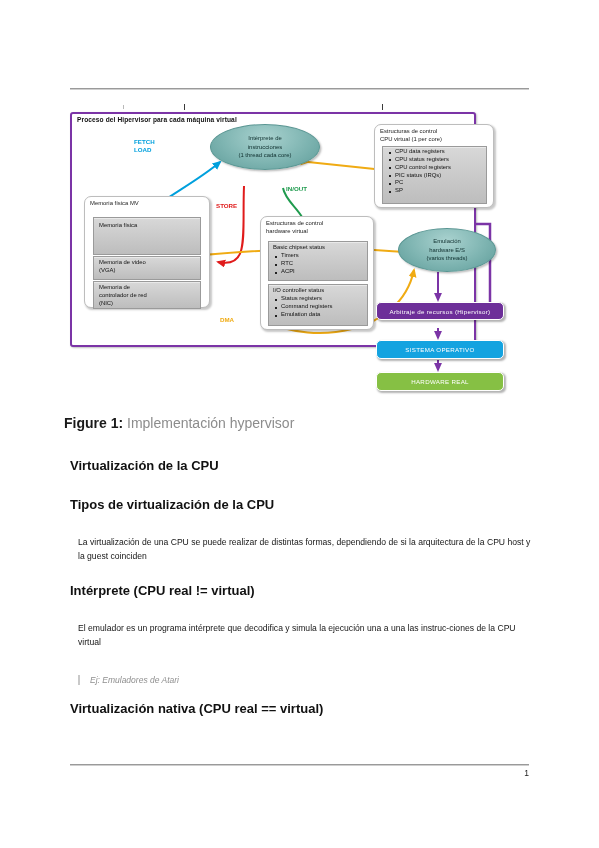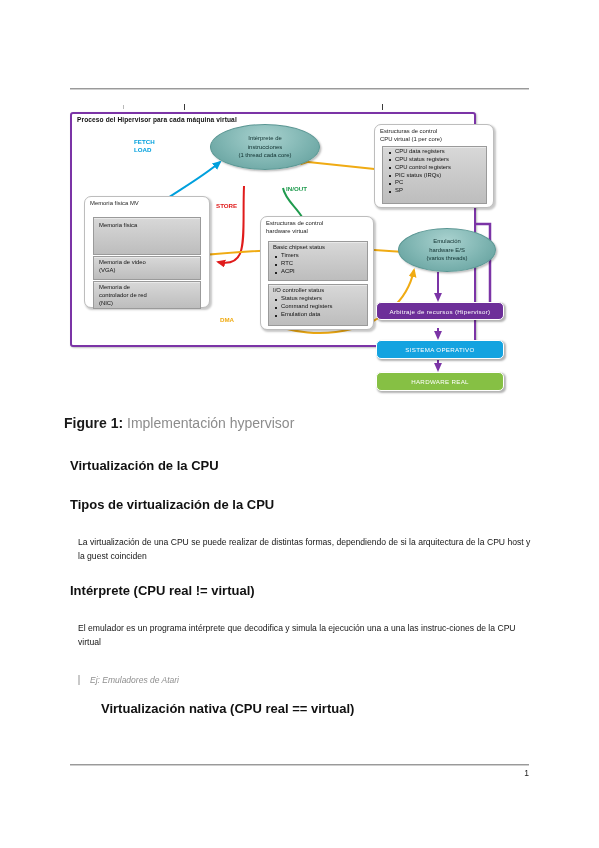--- a/index.html
+++ b/index.html
@@ -65,21 +65,21 @@
 
   svg.wires{position:absolute;left:0;top:0;width:462px;height:290px;overflow:visible;}
 
   
   .caption{position:absolute;left:64px;top:415px;font-size:14px;color:#8c8c8c;}
   .caption b{color:#1a1a1a;}
   h1.doc{position:absolute;left:70px;top:458px;margin:0;font-size:13px;font-weight:bold;color:#111;}
   h2.doc{position:absolute;left:70px;margin:0;font-size:13px;font-weight:bold;color:#111;}
   h2.h-tipos{top:497px;}
   h2.h-emu{top:583px;}
-  h2.h-nativa{top:701px;margin-left:31px;}
+  h2.h-nativa{top:701px;}
   p.doc{position:absolute;left:70px;width:461px;margin:8px;font-size:8.6px;line-height:1.62;color:#161616;text-align:left;}
   p.p1{top:528px;}
   p.p2{top:614px;}
   .quote{position:absolute;left:78px;top:651px;width:440px;padding-left:10px;
          border-left:2px solid #c9c9c9;font-size:8.5px;font-style:italic;color:#8f8f8f;margin-top:24px;}
 </style>
 </head>
 <body>
 
 <div class="page">

